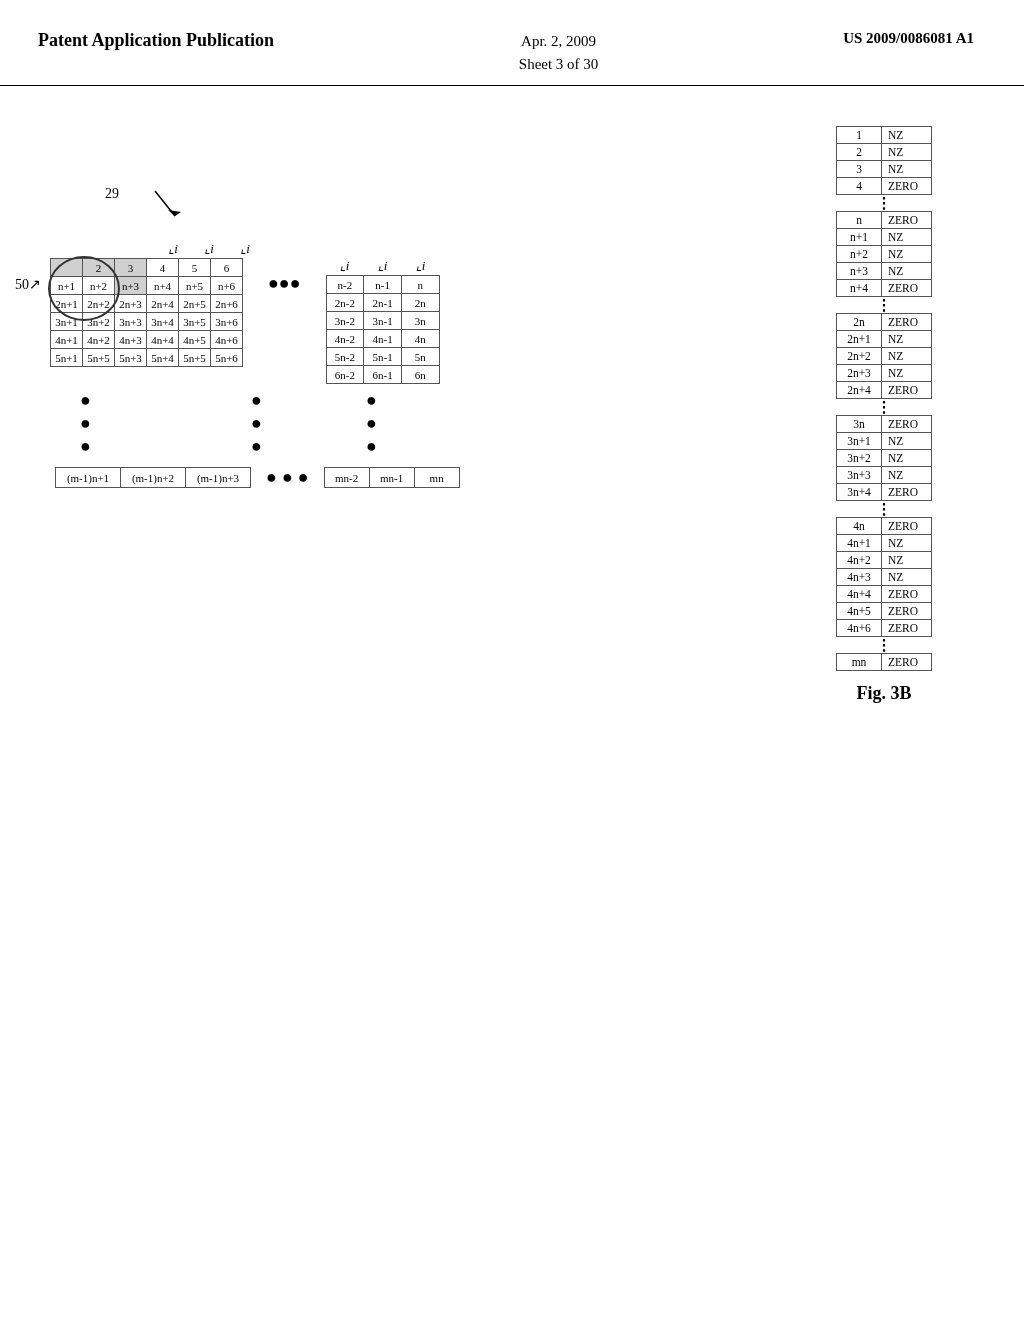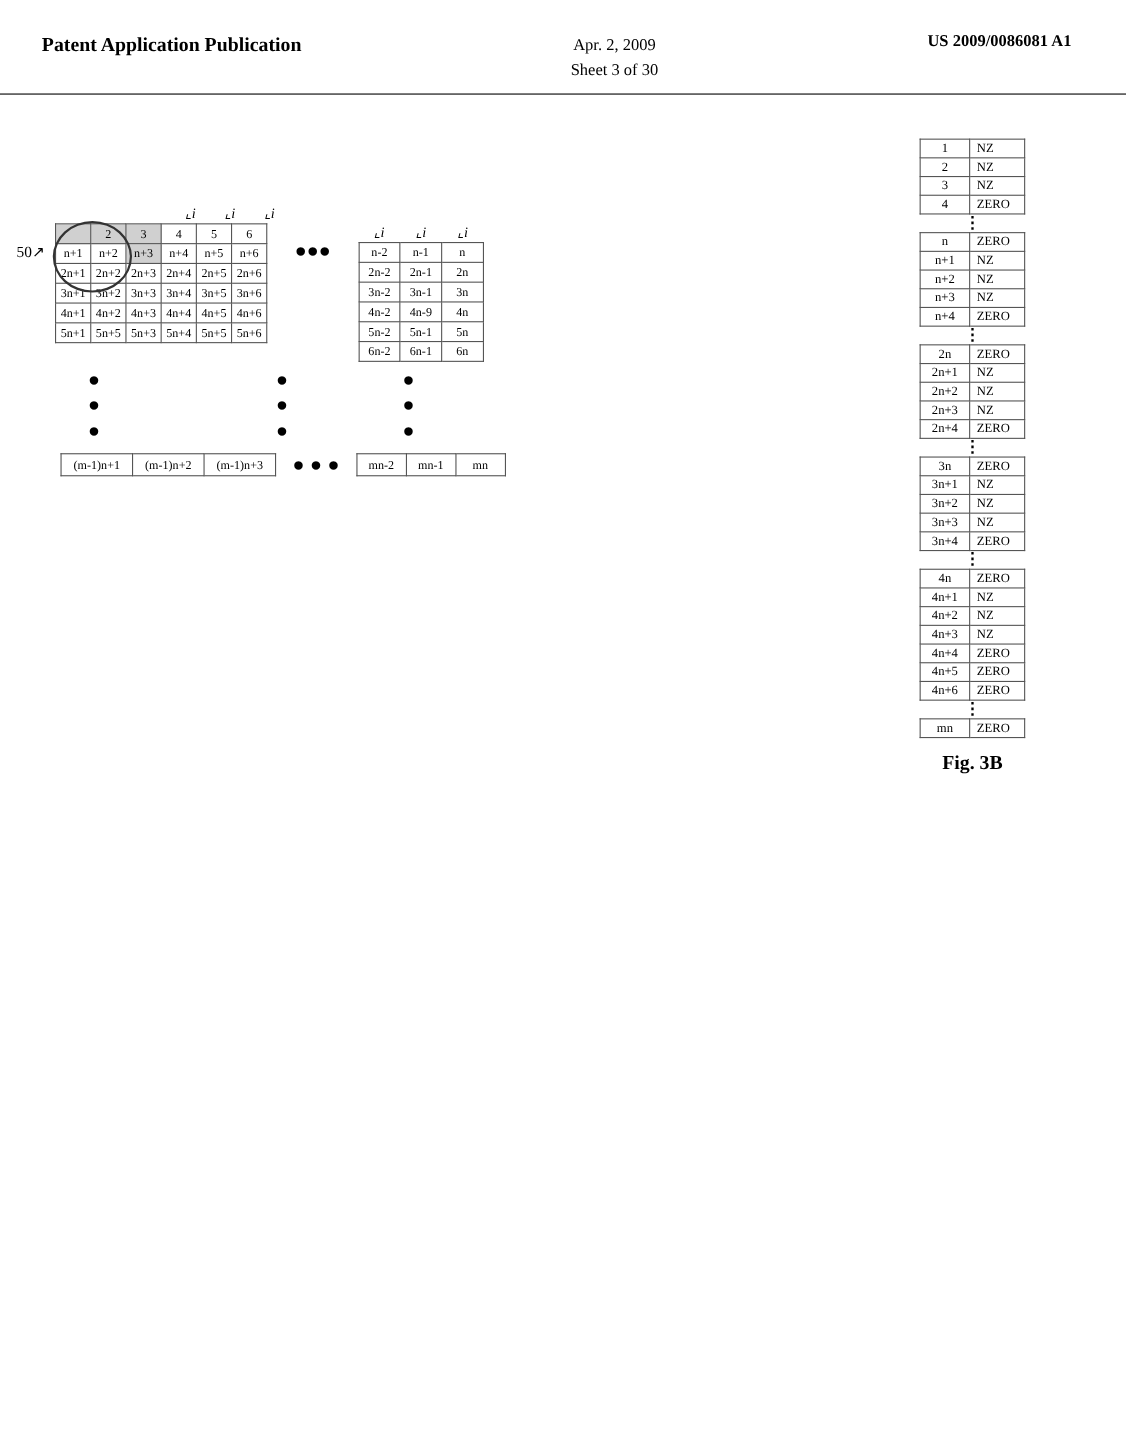--- a/index.html
+++ b/index.html
@@ -177,20 +177,28 @@
     <span>Sheet 3 of 30</span>
   </div>
   <div class="header-right">US 2009/0086081 A1</div>
 </div>
 
 <div class="main-content">
 
   <div class="fig-area">
     <div class="fig3a-layout">
 
+      <div style="position:relative; margin-bottom: 5px; height: 50px;">
+        <span style="position:absolute; left:55px; top:0; font-size:14px; font-family:'Times New Roman',serif;">29</span>
+
+        <svg style="position:absolute; left:40px; top:0;" width="100" height="50">
+          <line x1="65" y1="5" x2="85" y2="30" stroke="#000" stroke-width="1.5"></line>
+          <polygon points="85,30 78,24 91,26" fill="#000"></polygon>
+        </svg>
+      </div>
 
       <div style="display:flex; margin-left:105px; margin-bottom:1px;">
         <span style="width:36px; text-align:center; font-size:13px; font-style:italic;">⌞i</span>
         <span style="width:36px; text-align:center; font-size:13px; font-style:italic;">⌞i</span>
         <span style="width:36px; text-align:center; font-size:13px; font-style:italic;">⌞i</span>
       </div>
 
       <div class="main-grids-row">
 
         <div style="display:flex; align-items:flex-start;">
@@ -278,21 +286,21 @@
                   <td>2n-1</td>
                   <td>2n</td>
             </tr>
             <tr>
               <td>3n-2</td>
                   <td>3n-1</td>
                   <td>3n</td>
             </tr>
             <tr>
               <td>4n-2</td>
-                  <td>4n-9</td>
+                  <td>4n-1</td>
                   <td>4n</td>
             </tr>
             <tr>
               <td>5n-2</td>
                   <td>5n-1</td>
                   <td>5n</td>
             </tr>
             <tr>
               <td>6n-2</td>
                   <td>6n-1</td>

